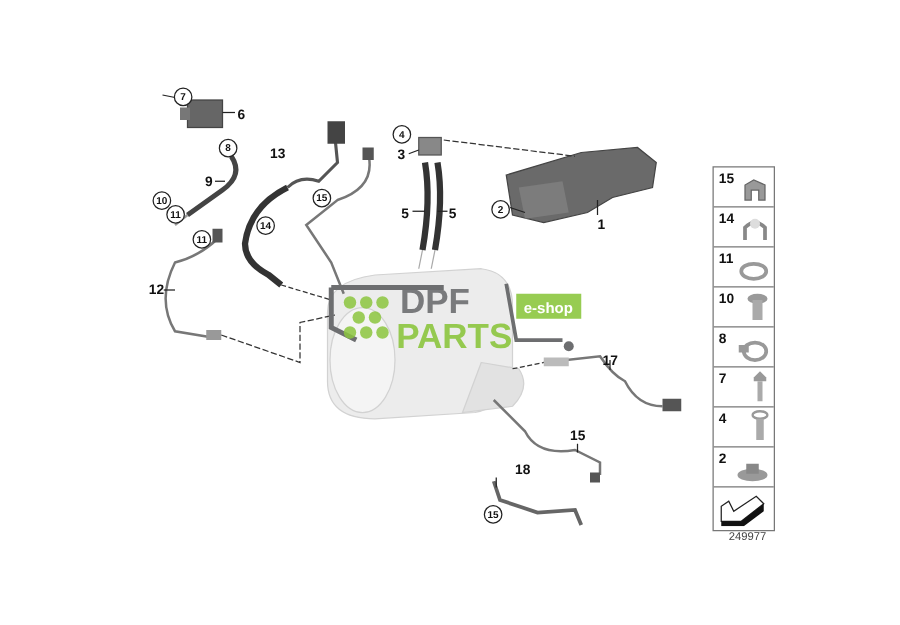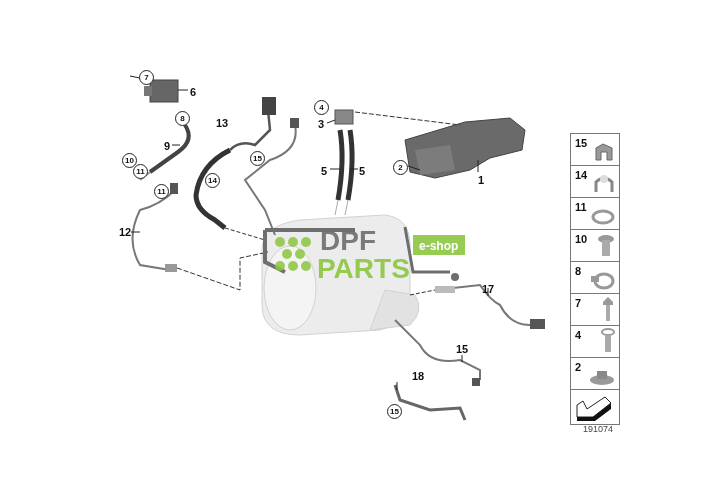--- a/index.html
+++ b/index.html
@@ -185,14 +185,14 @@
           <rect x="8" y="3" width="10" height="8" fill="#888"></rect>
         </svg>
   </div>
   <div class="lg-cell">
     <svg style="position:absolute;left:4px;top:3px" width="40" height="28">
       <path d="M2 12 L2 24 L18 24 L36 10 L30 4 L12 16 L8 8 Z" fill="#fff" stroke="#222"></path>
       <path d="M2 24 L18 24 L36 10 L36 16 L20 28 L2 28 Z" fill="#111"></path>
     </svg>
   </div>
 </div>
-<span class="diagno">191074</span>
+<span class="diagno">249977</span>
 </div>
 
 </body></html>

